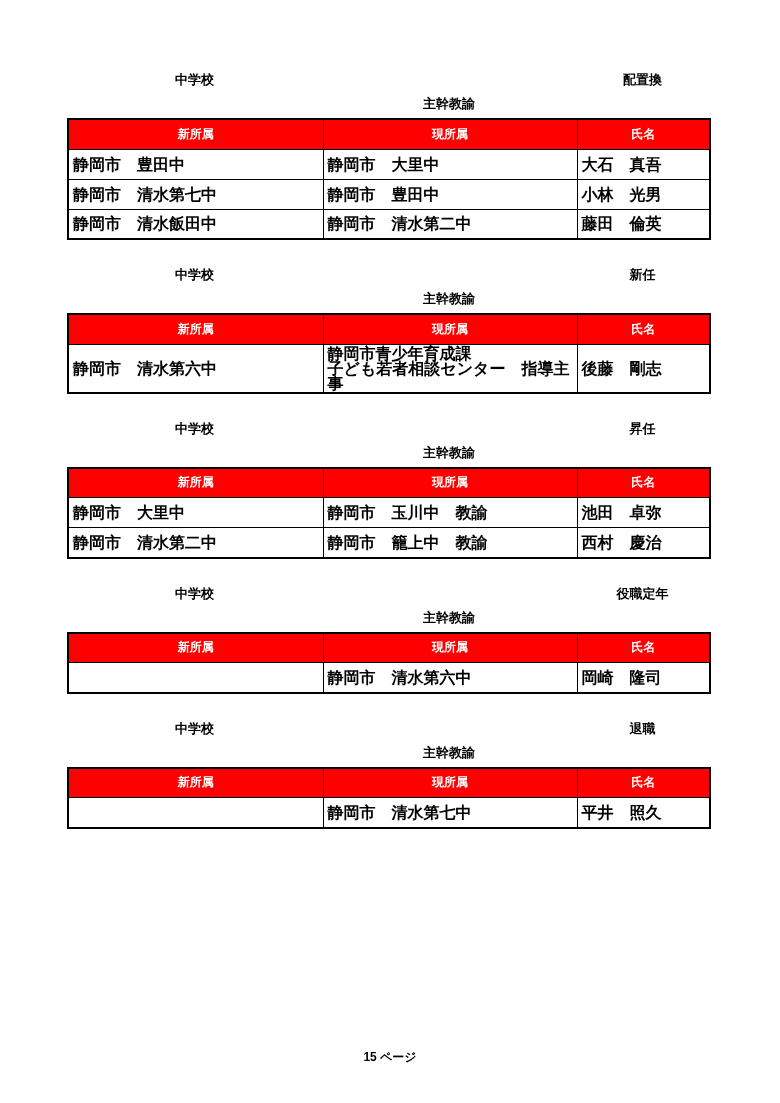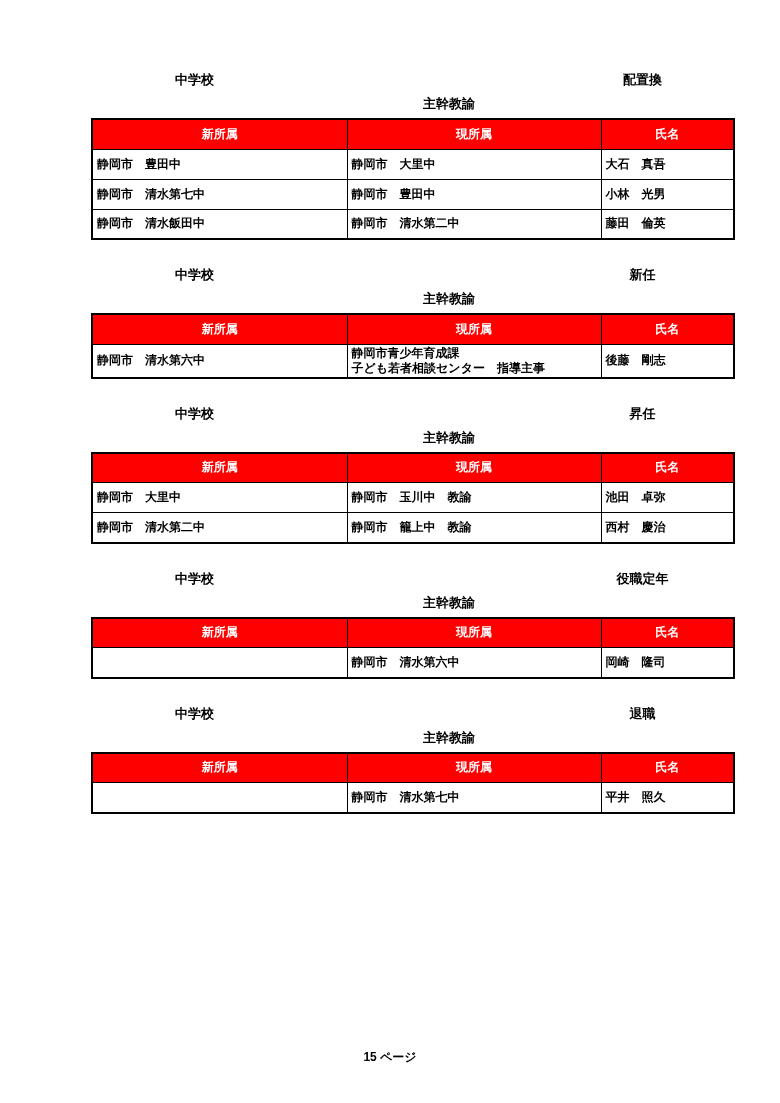--- a/index.html
+++ b/index.html
@@ -29,38 +29,37 @@
   }
   .label-cell { text-align: center; }
   .lc1 { width: 255px; }
   .lc2 { width: 254px; margin-top: 24px; }
   .lc3 { width: 133px; font-family: Liberation Serif, serif; }
   table.personnel {
     border-collapse: collapse;
     table-layout: fixed;
     width: 642px;
     border: 2px solid #000000;
-    margin-left: 24px;
   }
   table.personnel col.c1 { width: 255px; }
   table.personnel col.c2 { width: 254px; }
   table.personnel col.c3 { width: 133px; }
   table.personnel th {
     background: #ff0000;
     color: #ffffff;
     height: 30px;
     font-size: 12px;
     font-weight: bold;
     text-align: center;
     vertical-align: middle;
     border: 1px solid #000000;
   }
   table.personnel td {
     height: 30px;
-    font-size: 12px;
+    font-size: 16px;
     font-weight: bold;
     text-align: left;
     vertical-align: middle;
     border: 1px solid #000000;
     padding: 1px 4px;
     line-height: 15px;
     white-space: pre-line;
     overflow: hidden;
   }
   .footer {

